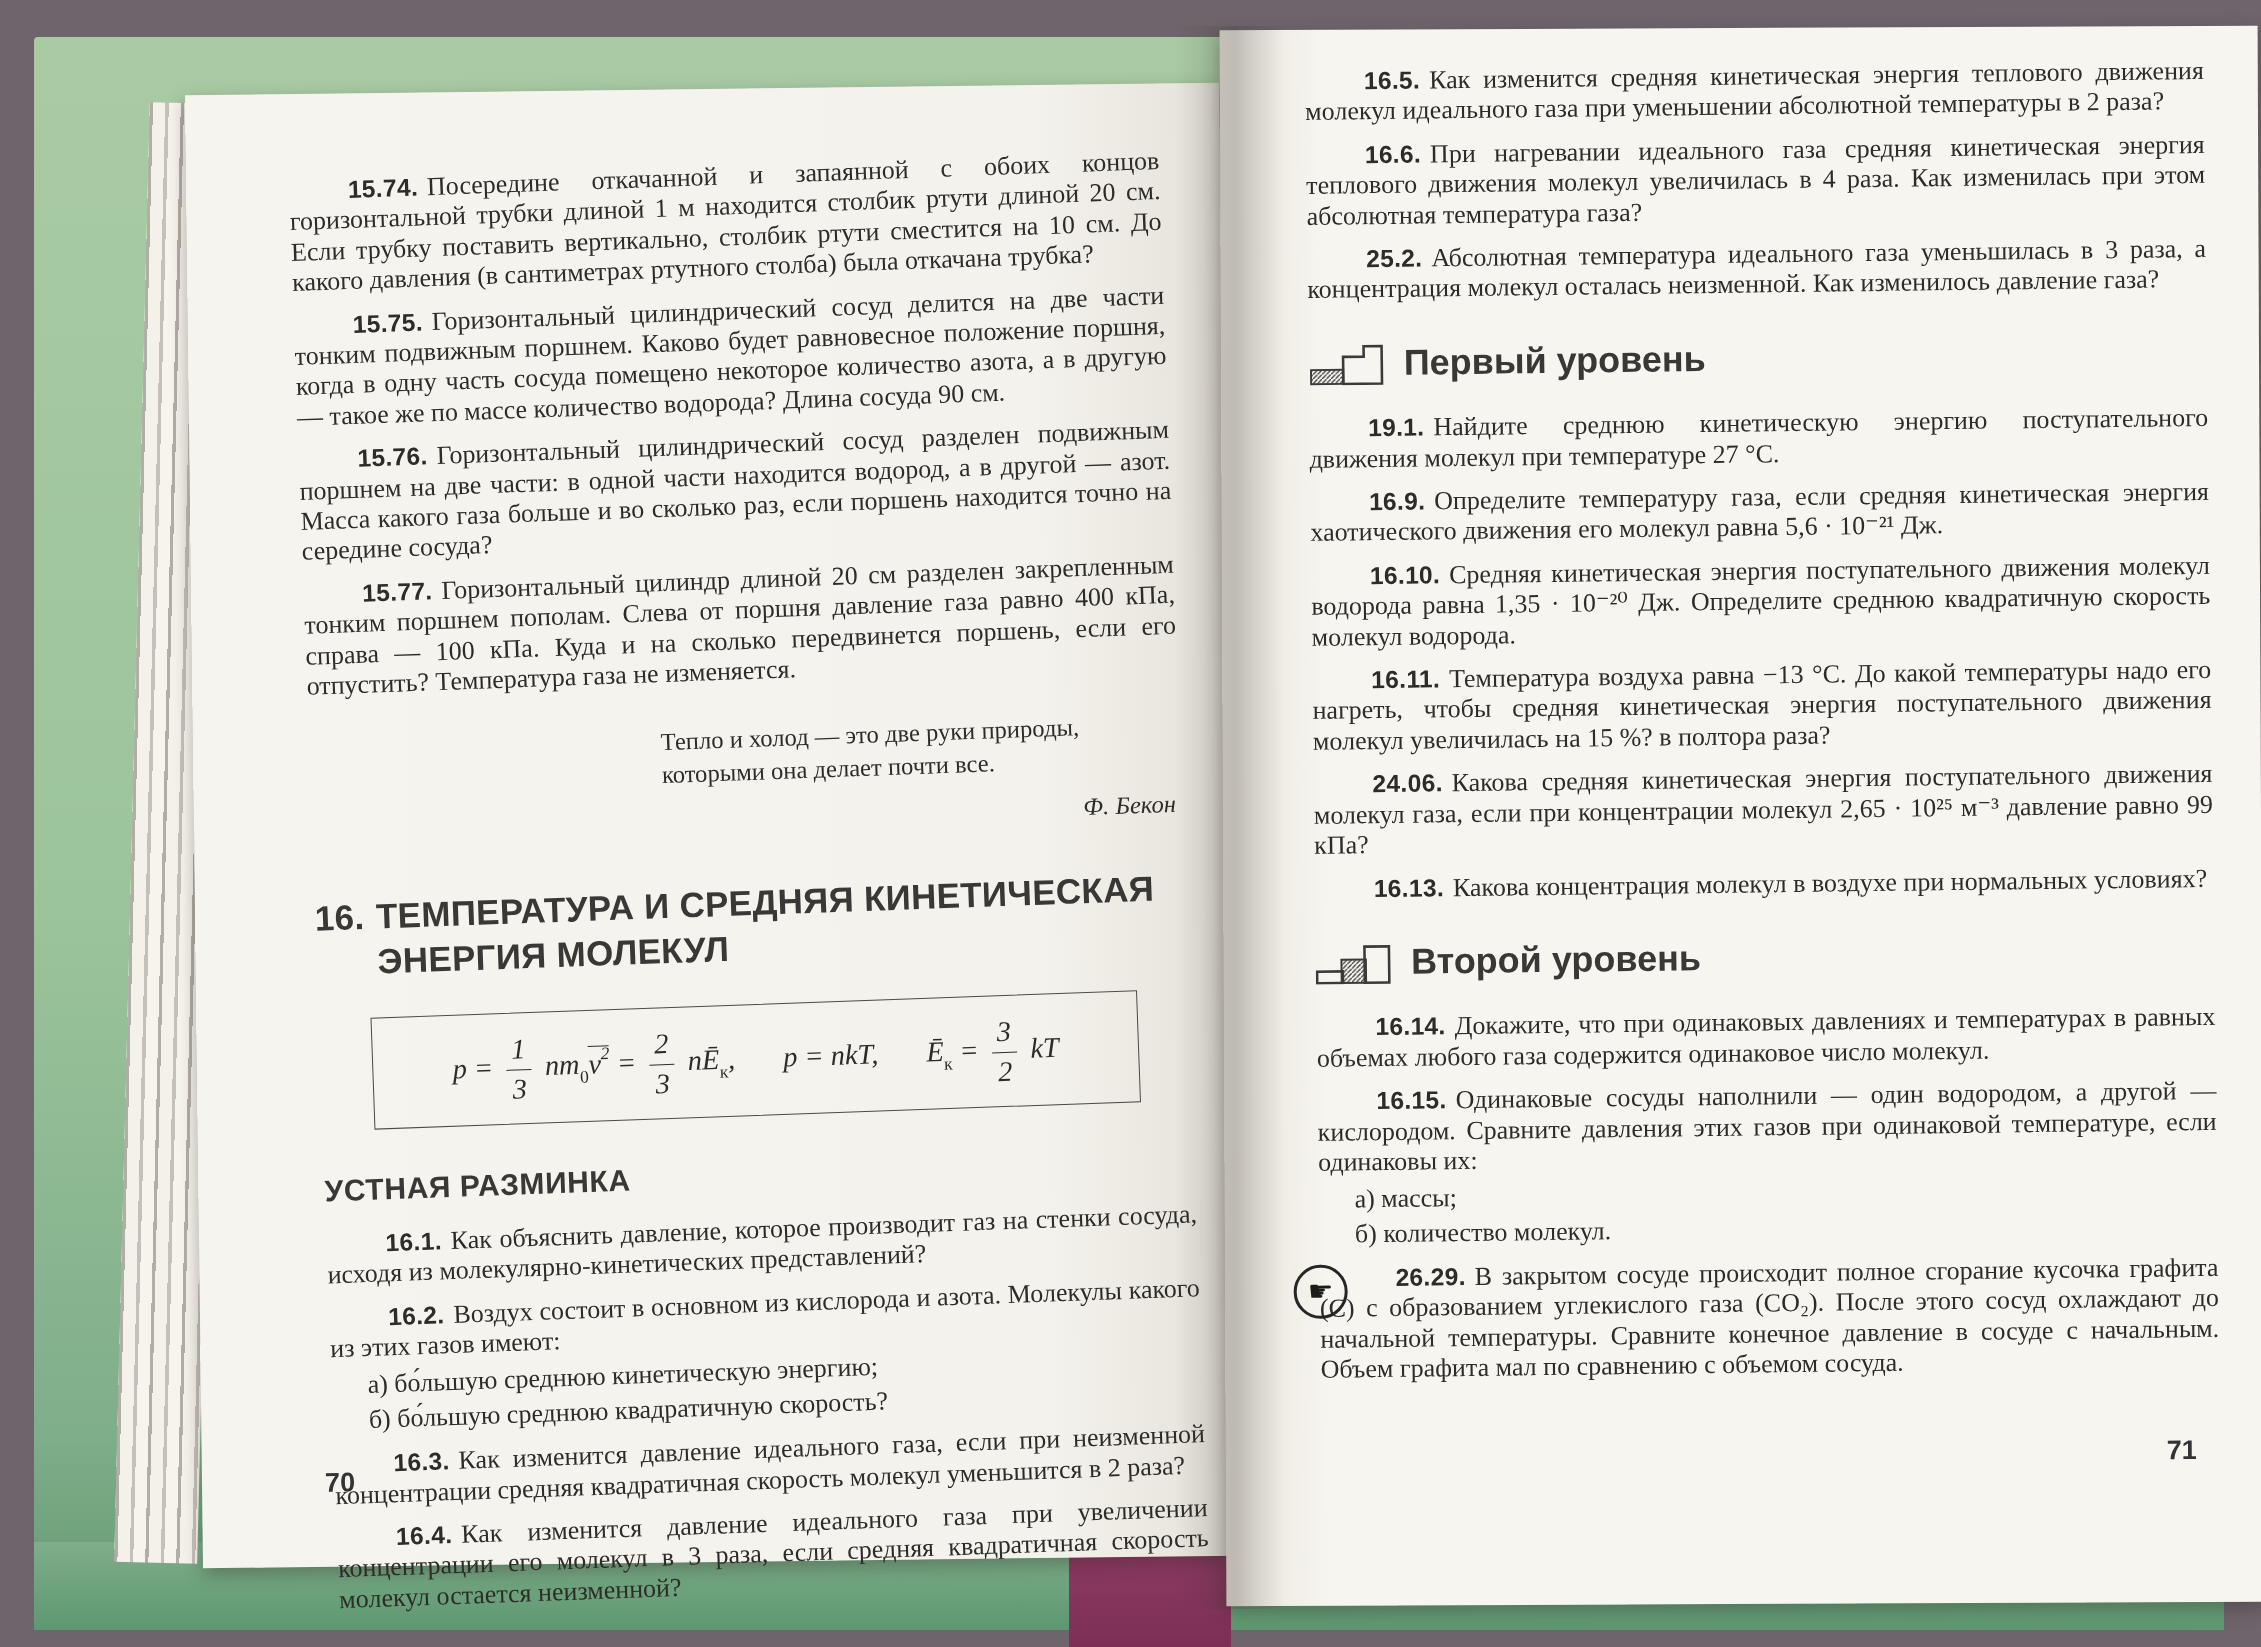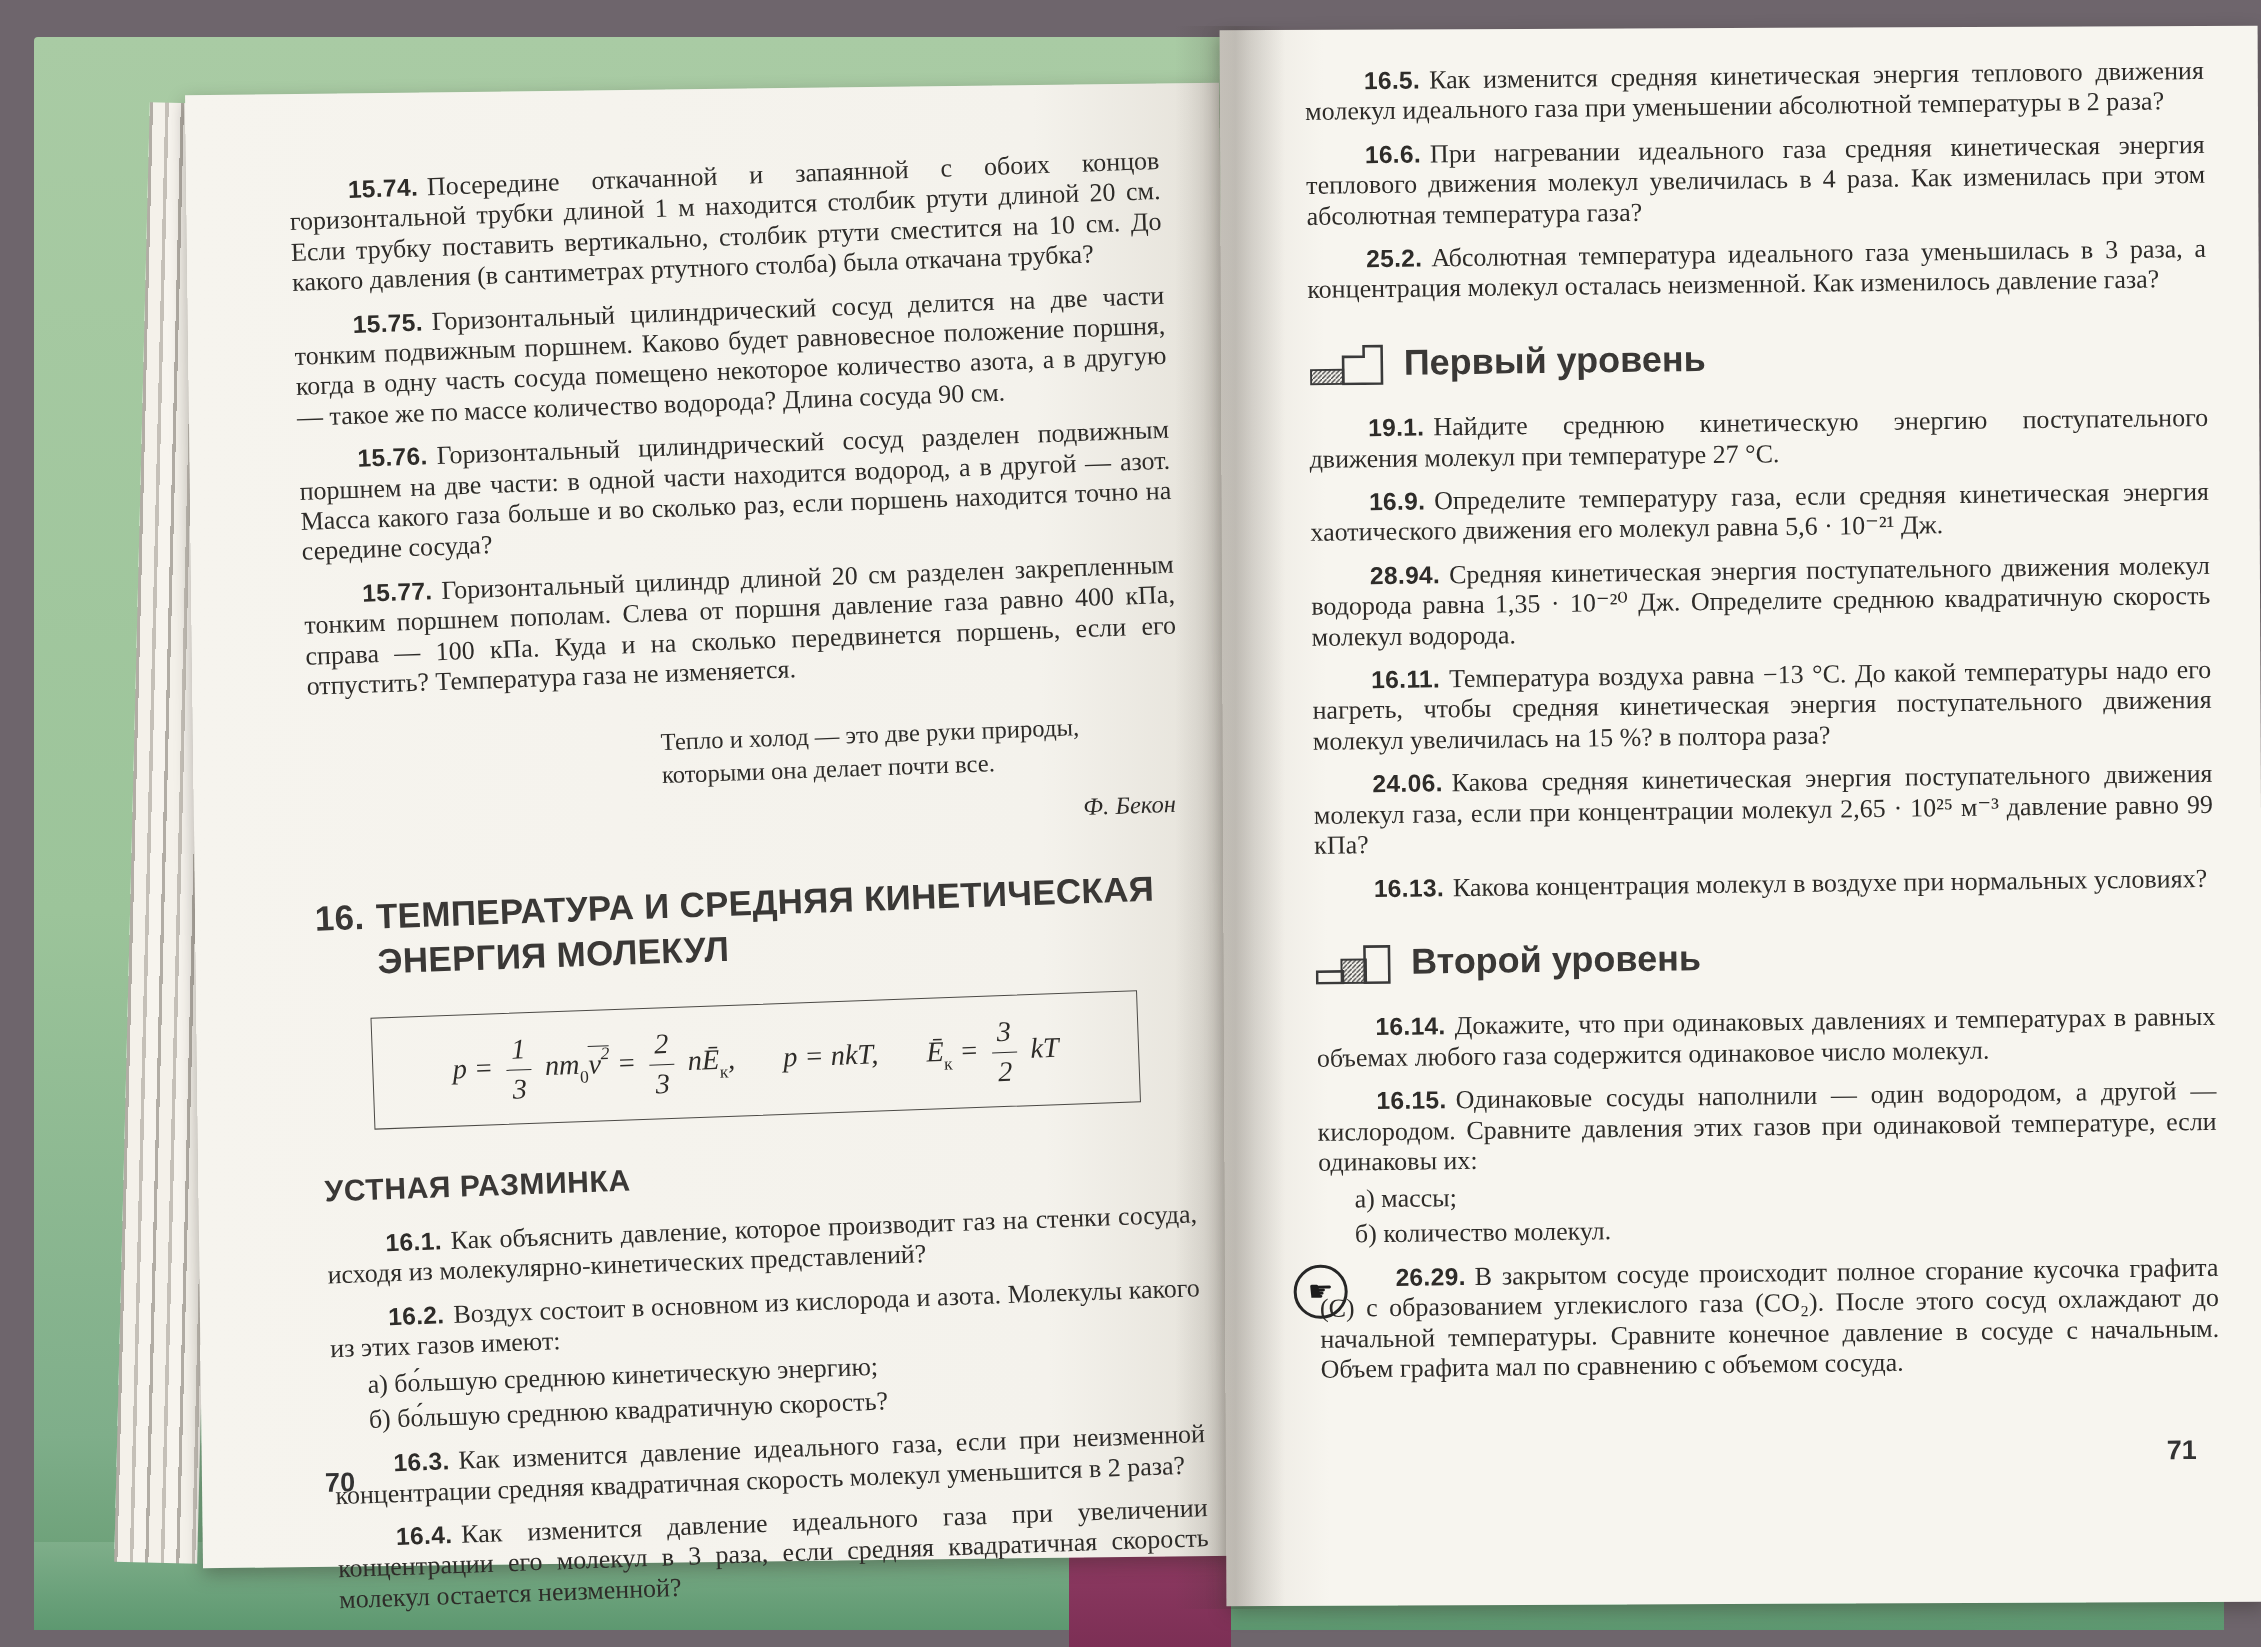--- a/index.html
+++ b/index.html
@@ -188,21 +188,21 @@
             </pattern>
           </defs>
         <rect x="4" y="42" width="50" height="22" fill="url(#h1)" stroke="#3a3a3a" stroke-width="3"></rect>
         <path d="M54 64 L54 22 L86 22 L86 6 L114 6 L114 64 Z" fill="none" stroke="#3a3a3a" stroke-width="4"></path>
       </svg>
       <span>Первый уровень</span>
     </div>
 
     <p class="prob"><b class="pnum">19.1.</b><span>Найдите среднюю кинетическую энергию поступательного движения молекул при температуре 27 °C.</span></p>
     <p class="prob"><b class="pnum">16.9.</b><span>Определите температуру газа, если средняя кинетическая энергия хаотического движения его молекул равна 5,6 · 10⁻²¹ Дж.</span></p>
-    <p class="prob"><b class="pnum">28.94.</b><span>Средняя кинетическая энергия поступательного движения молекул водорода равна 1,35 · 10⁻²⁰ Дж. Определите среднюю квадратичную скорость молекул водорода.</span></p>
+    <p class="prob"><b class="pnum">16.10.</b><span>Средняя кинетическая энергия поступательного движения молекул водорода равна 1,35 · 10⁻²⁰ Дж. Определите среднюю квадратичную скорость молекул водорода.</span></p>
     <p class="prob"><b class="pnum">16.11.</b><span>Температура воздуха равна −13 °C. До какой температуры надо его нагреть, чтобы средняя кинетическая энергия поступательного движения молекул увеличилась на 15 %? в полтора раза?</span></p>
     <p class="prob"><b class="pnum">24.06.</b><span>Какова средняя кинетическая энергия поступательного движения молекул газа, если при концентрации молекул 2,65 · 10²⁵ м⁻³ давление равно 99 кПа?</span></p>
     <p class="prob"><b class="pnum">16.13.</b><span>Какова концентрация молекул в воздухе при нормальных условиях?</span></p>
 
     <div class="level-head">
       <svg class="stairs" width="76" height="43" viewBox="0 0 118 66">
         <defs>
             <pattern id="h2" patternUnits="userSpaceOnUse" width="7" height="7">
               <path d="M0 7 L7 0" stroke="#3a3a3a" stroke-width="2"></path>
             </pattern>

